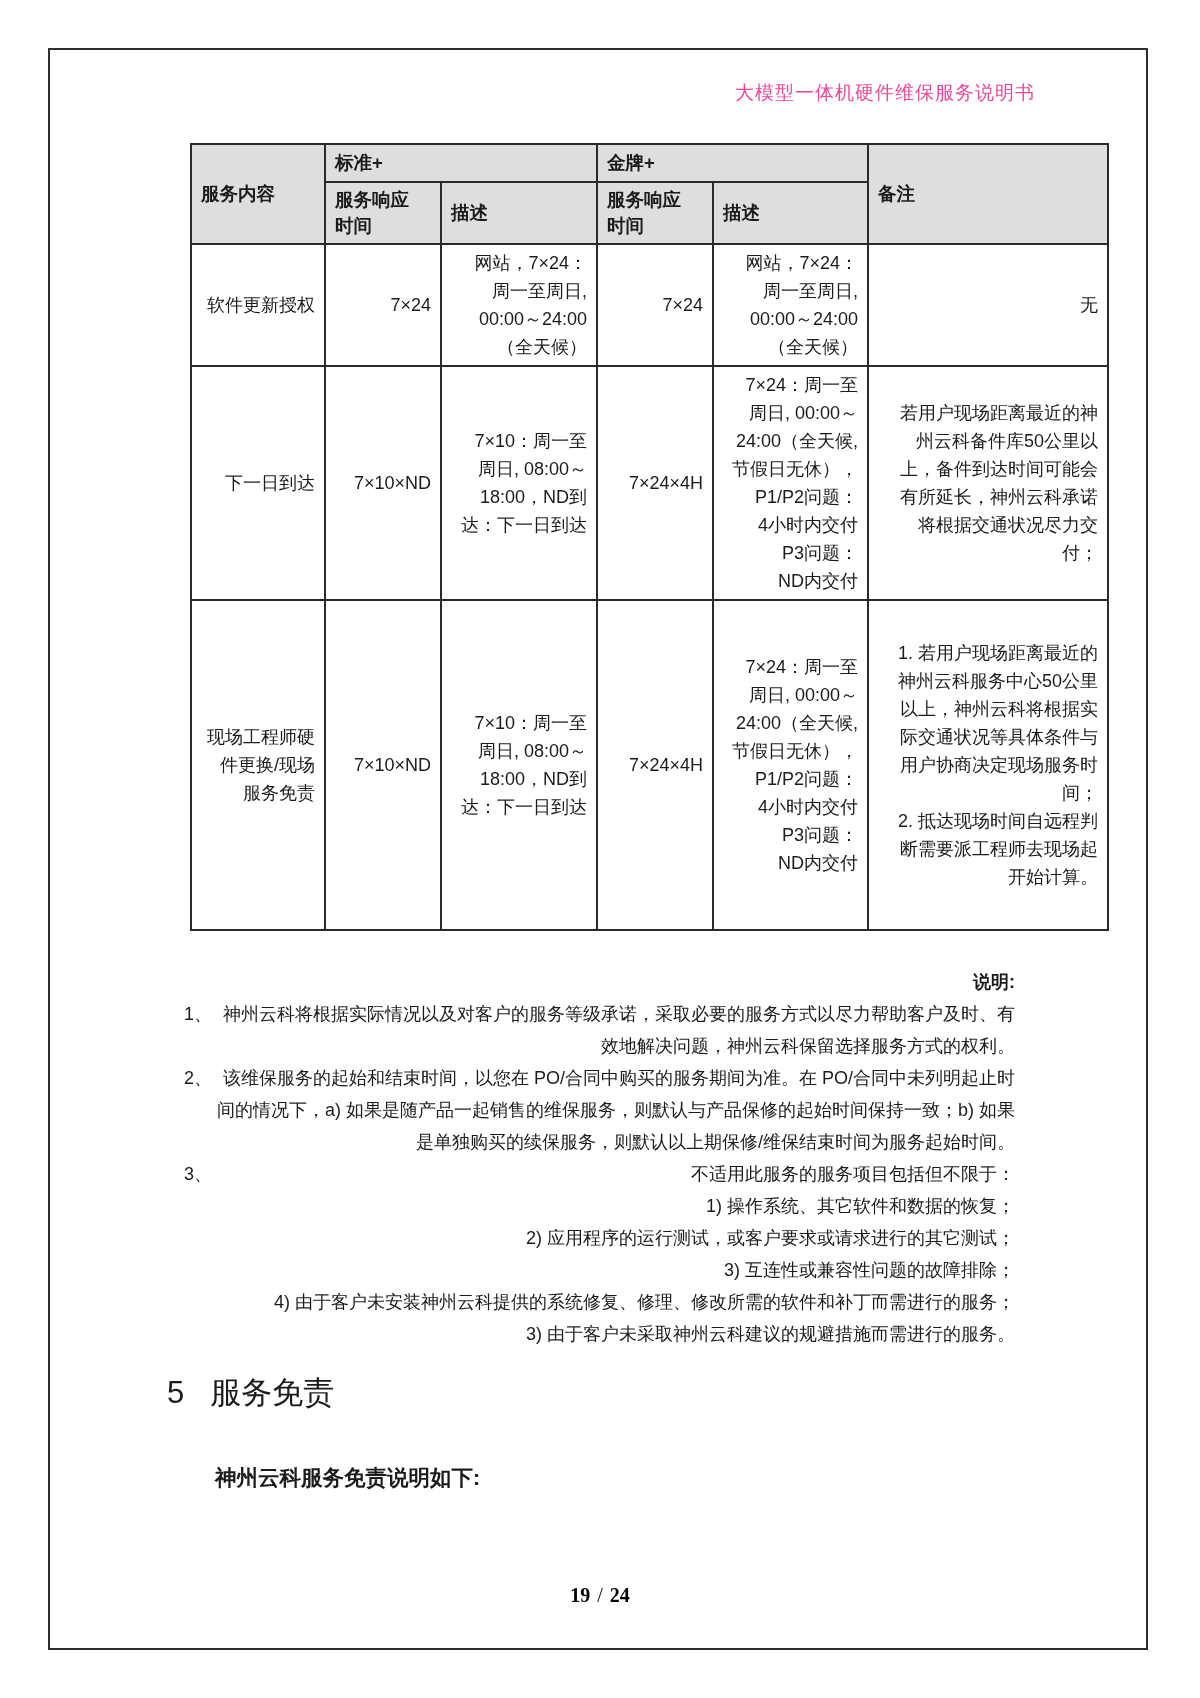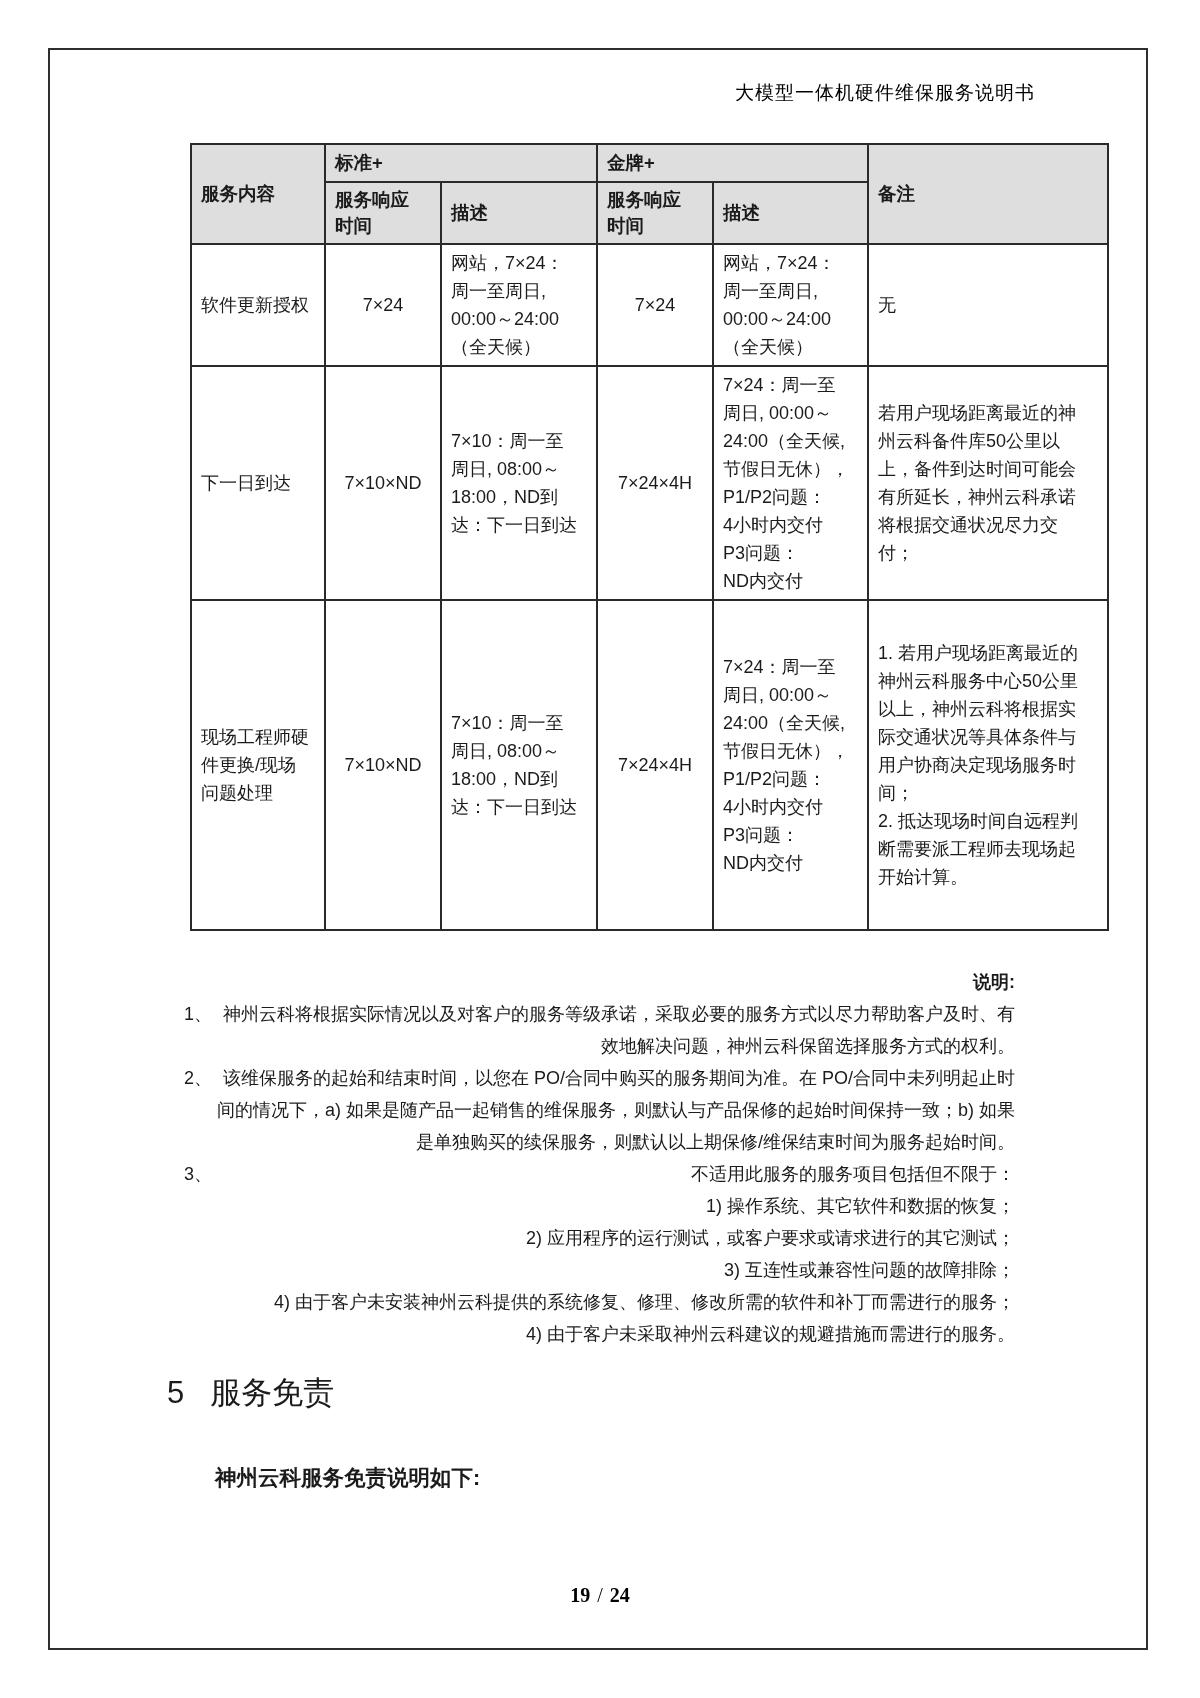--- a/index.html
+++ b/index.html
@@ -7,32 +7,33 @@
     width:1200px;height:1698px;position:relative;background:#ffffff;
     font-family:"Liberation Sans",sans-serif;color:#1b1b1b;
     -webkit-font-smoothing:antialiased;
   }
   .page-frame{
     position:absolute;left:48px;top:48px;width:1100px;height:1602px;
     border:2px solid #2e2e2e;box-sizing:border-box;
   }
   .doc-header{
     position:absolute;top:80px;left:96px;right:165px;text-align:right;
-    font-family:"Liberation Serif",serif;font-size:19px;color:#000000;
+    font-family:"Liberation Serif",serif;font-size:19px;color:#ec4899;
     letter-spacing:1px;
   }
   
   table.svc{
     position:absolute;left:190px;top:143px;border-collapse:collapse;
     table-layout:fixed;width:917px;
   }
   table.svc td{
     border:2px solid #2a2a2a;font-size:18px;line-height:28px;
     vertical-align:middle;padding:4px 9px;box-sizing:border-box;
     color:#1b1b1b;
+    text-align:right;
   }
   table.svc tr.hrow td{
     background:#dedede;font-weight:bold;text-align:left;
     font-size:18.5px;line-height:26px;white-space:pre-line;
   }
   tr.h1{height:38px;} tr.h2{height:62px;}
   tr.r1{height:118px;} tr.r2{height:232px;} tr.r3{height:330px;}
   td.c-service{text-align:left;white-space:pre-line;padding-left:10px;padding-right:4px;}
   td.c-time{text-align:center;white-space:nowrap;}
   td.c-desc{text-align:left;white-space:pre-line;padding-left:10px;padding-right:8px;}
@@ -129,21 +130,21 @@
     <td class="c-remark">若用户现场距离最近的神
 州云科备件库50公里以
 上，备件到达时间可能会
 有所延长，神州云科承诺
 将根据交通状况尽力交
 付；</td>
   </tr>
   <tr class="r3">
     <td class="c-service">现场工程师硬
 件更换/现场
-问题处理</td>
+服务免责</td>
     <td class="c-time">7×10×ND</td>
     <td class="c-desc">7×10：周一至
 周日, 08:00～
 18:00，ND到
 达：下一日到达</td>
     <td class="c-time">7×24×4H</td>
     <td class="c-desc">7×24：周一至
 周日, 00:00～
 24:00（全天候,
 节假日无休），
@@ -176,21 +177,21 @@
   </div>
   <div class="note">
     <span class="note-num">3、</span>
     <div class="note-text">不适用此服务的服务项目包括但不限于：</div>
   </div>
   <div class="subnotes">
     <div class="subnote">1) 操作系统、其它软件和数据的恢复；</div>
     <div class="subnote">2) 应用程序的运行测试，或客户要求或请求进行的其它测试；</div>
     <div class="subnote">3) 互连性或兼容性问题的故障排除；</div>
     <div class="subnote">4) 由于客户未安装神州云科提供的系统修复、修理、修改所需的软件和补丁而需进行的服务；</div>
-    <div class="subnote">4) 由于客户未采取神州云科建议的规避措施而需进行的服务。</div>
+    <div class="subnote">3) 由于客户未采取神州云科建议的规避措施而需进行的服务。</div>
   </div>
 </div>
 
 <div class="section-heading">
   <span class="num">5</span><span>服务免责</span>
 </div>
 
 <div class="disclaimer-subtitle">神州云科服务免责说明如下:</div>
 
 <div class="page-footer">

